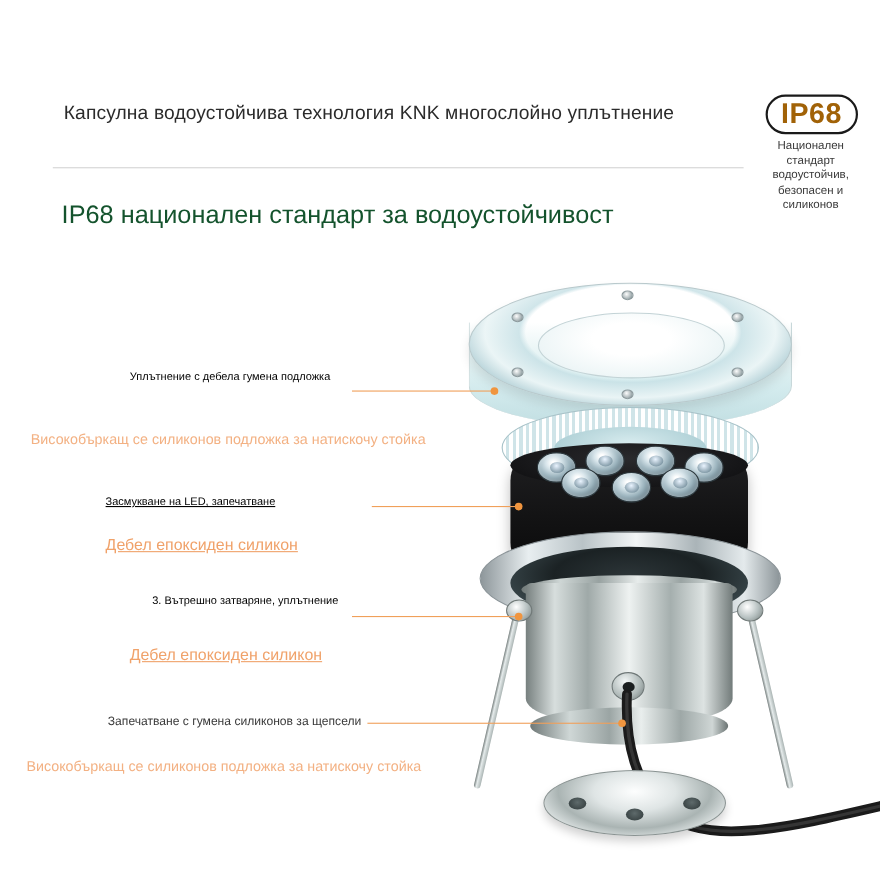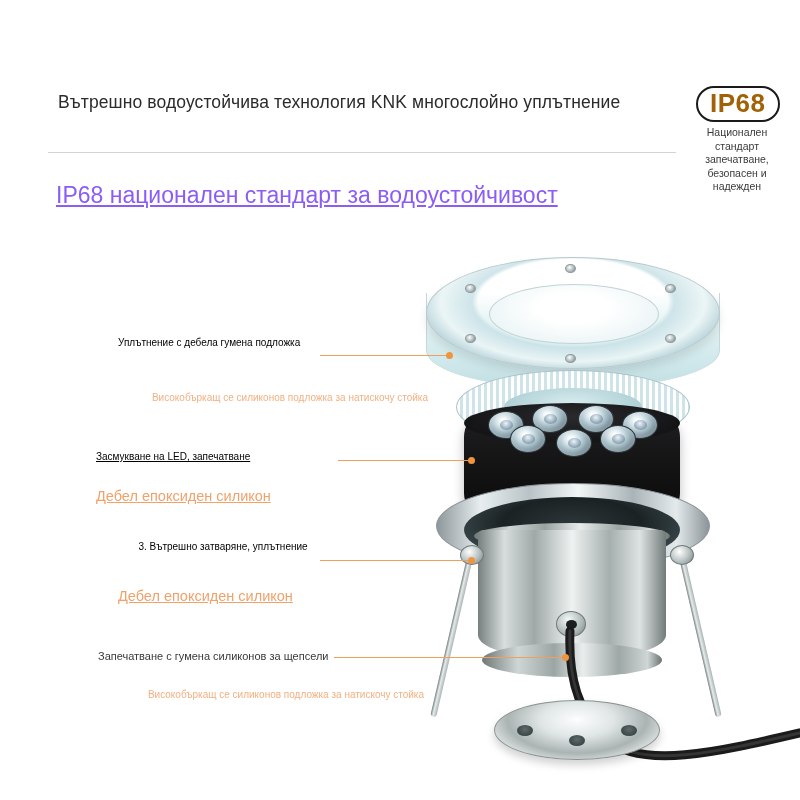--- a/index.html
+++ b/index.html
@@ -63,23 +63,22 @@
     width: 628px;
     height: 1px;
     background: #d4d4d4;
   }
 
   .subtitle {
     position: absolute;
     left: 56px;
     top: 182px;
     font-size: 23px;
-    color: #8b5cf6;
+    color: #14532d;
     white-space: nowrap;
-    text-decoration: underline;
   }
 
   
   .product {
     position: absolute;
     left: 412px;
     top: 245px;
     width: 380px;
     height: 545px;
   }
@@ -336,47 +335,46 @@
     font-size: 11px;
     color: #3a3a3a;
   }
   .callout.orange {
     color: #f0a26a;
     font-size: 14.5px;
     text-decoration: underline;
   }
   .callout.orange-small {
     color: #f3b183;
-    font-size: 10px;
-    text-align: right;
+    font-size: 13px;
   }
 
   .leader {
     position: absolute;
     height: 1px;
     background: #f0a05a;
   }
   .dot {
     position: absolute;
     width: 7px;
     height: 7px;
     border-radius: 50%;
     background: #f0953f;
   }
 </style>
 </head>
 <body>
 
 <div class="page">
 
-  <div class="header-title">Вътрешно водоустойчива технология KNK многослойно уплътнение</div>
+  <div class="header-title">Капсулна водоустойчива технология KNK многослойно уплътнение</div>
 
   <div class="ip68-badge">
     <div class="ip68-pill">IP68</div>
-    <div class="ip68-caption">Национален стандарт запечатване, безопасен и надежден</div>
+    <div class="ip68-caption">Национален стандарт водоустойчив, безопасен и силиконов</div>
   </div>
 
   <div class="divider"></div>
 
   <div class="subtitle">IP68 национален стандарт за водоустойчивост</div>
 
   <div class="product">
 
     <div class="glass-ring-body"></div>
     <div class="glass-ring">

